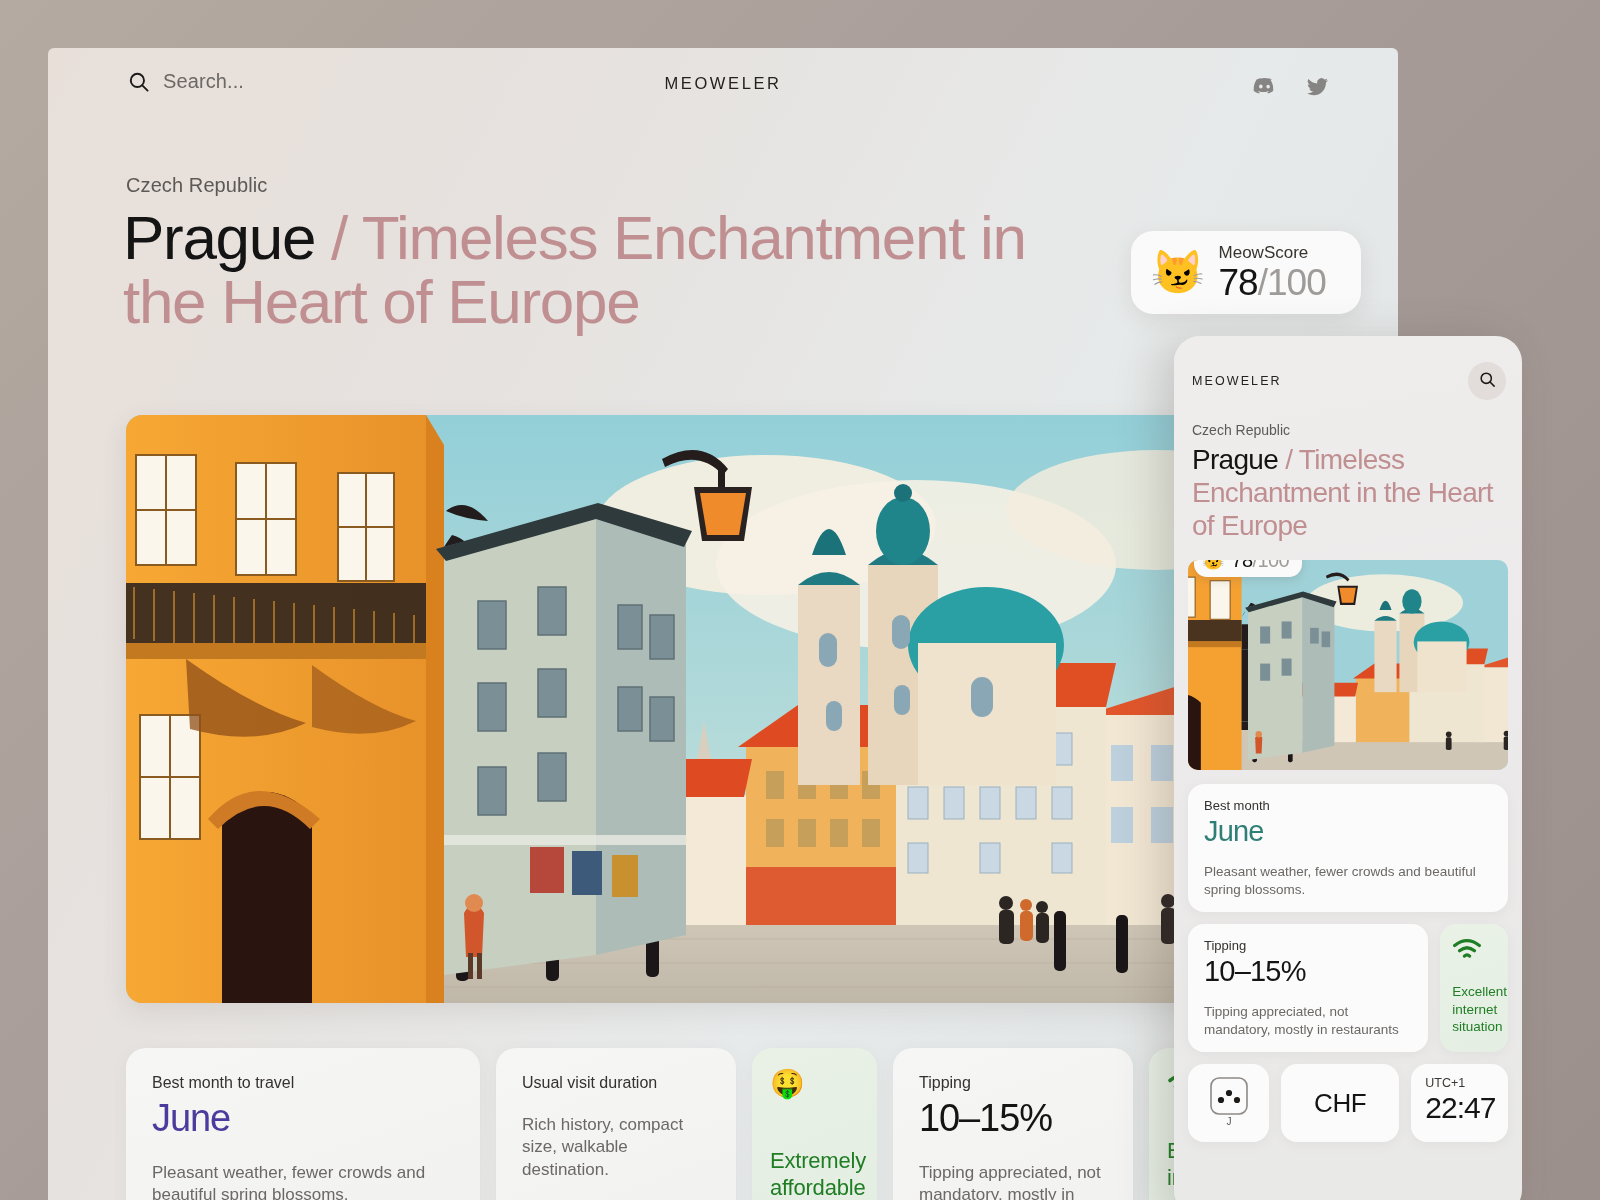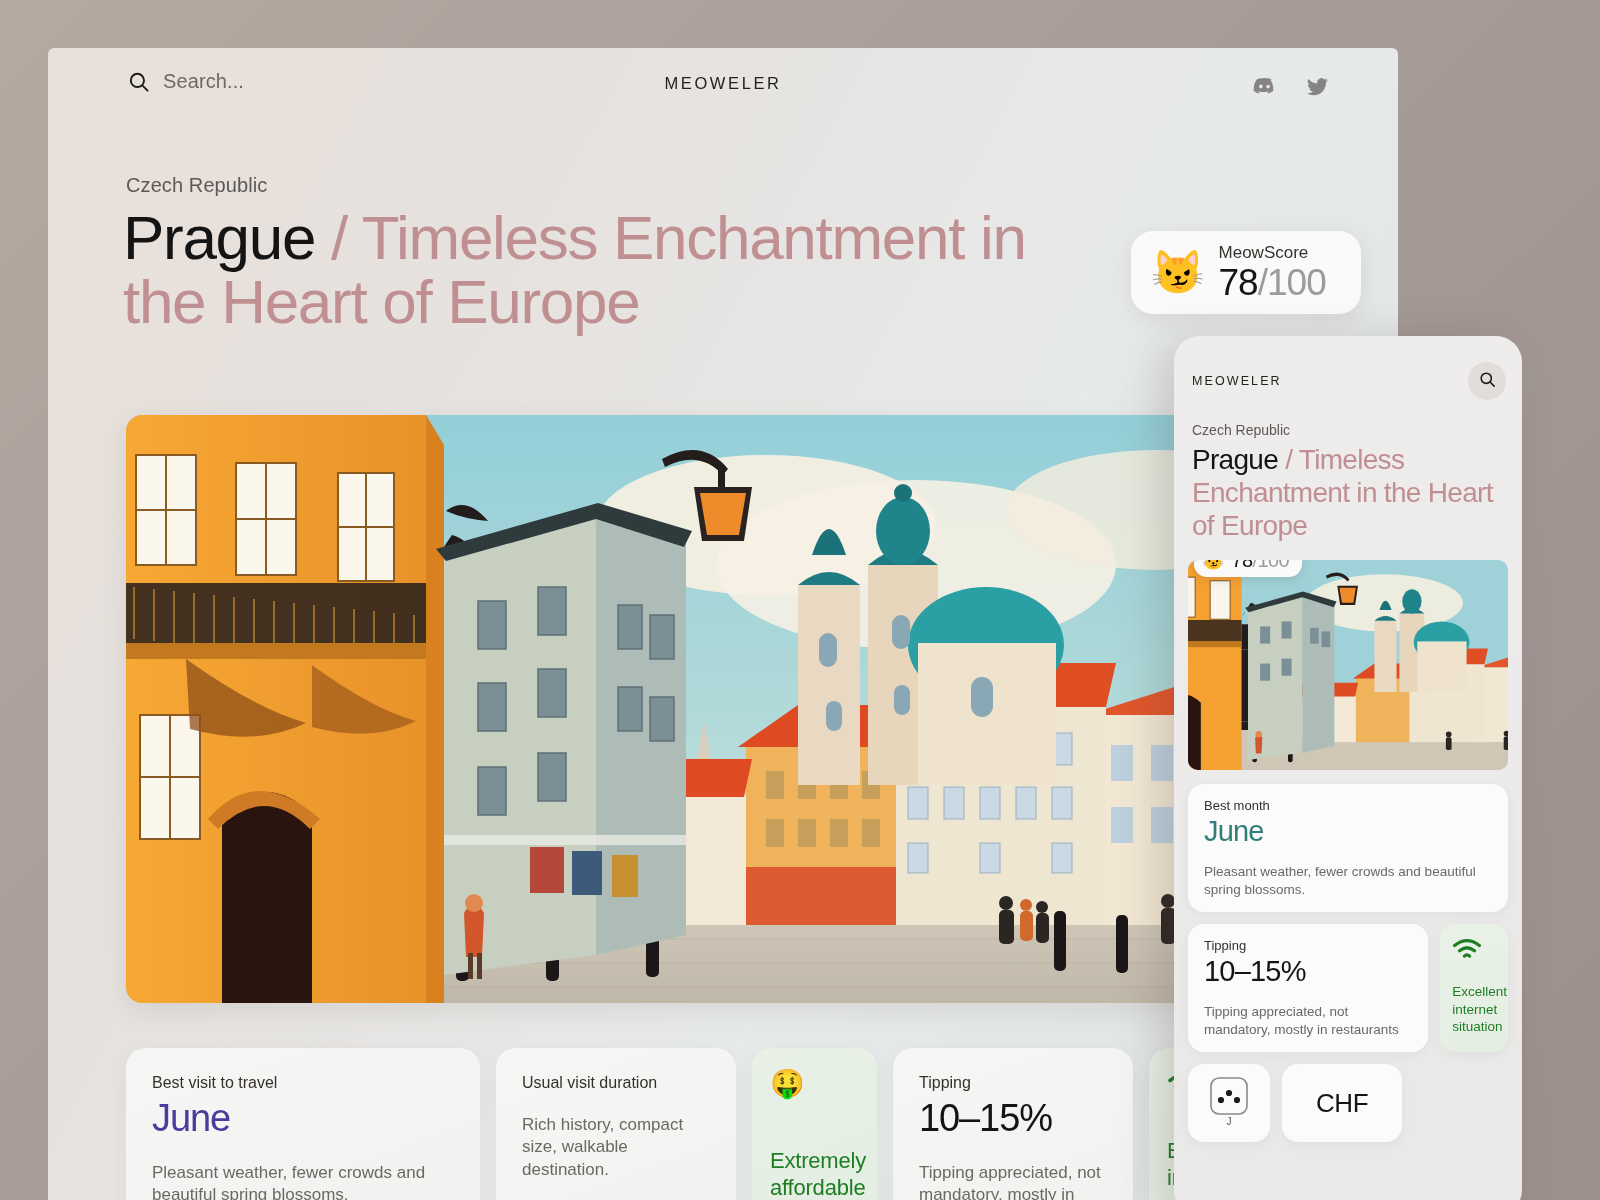--- a/index.html
+++ b/index.html
@@ -454,21 +454,21 @@
       </g>
 
       <path d="M1146 446 q22 -26 44 0 l-4 142 h-38 z" fill="#221b19"></path>
       <circle cx="1168" cy="438" r="16" fill="#221b19"></circle>
     </svg>
   </div>
 
   <div id="fact-row">
 
     <div class="fact-card wide">
-      <div class="fact-label">Best visit to travel</div>
+      <div class="fact-label">Best month to travel</div>
       <div class="fact-value accent-purple">June</div>
       <div class="fact-desc">Pleasant weather, fewer crowds and beautiful spring blossoms.</div>
     </div>
 
     <div class="fact-card mid">
       <div class="fact-label">Usual visit duration</div>
       <div class="fact-desc">Rich history, compact size, walkable destination.</div>
     </div>
 
     <div class="fact-card narrow green">
@@ -631,15 +631,19 @@
           <circle cx="14" cy="24" r="3.1" fill="#1d1b19"></circle>
           <circle cx="22" cy="17" r="3.1" fill="#1d1b19"></circle>
           <circle cx="30" cy="24" r="3.1" fill="#1d1b19"></circle>
           <text x="22" y="49" font-family="Liberation Sans, sans-serif" font-size="10" fill="#55514e" text-anchor="middle">J</text>
         </svg>
       </span>
     </div>
     <div class="m-card" id="m-currency">
       <span id="m-currency-text">CHF</span>
     </div>
+    <div class="m-card" id="m-time">
+      <div id="m-tz">UTC+1</div>
+      <div id="m-clock">22:47</div>
+    </div>
   </div>
 
 </div>
 
 </body></html>

